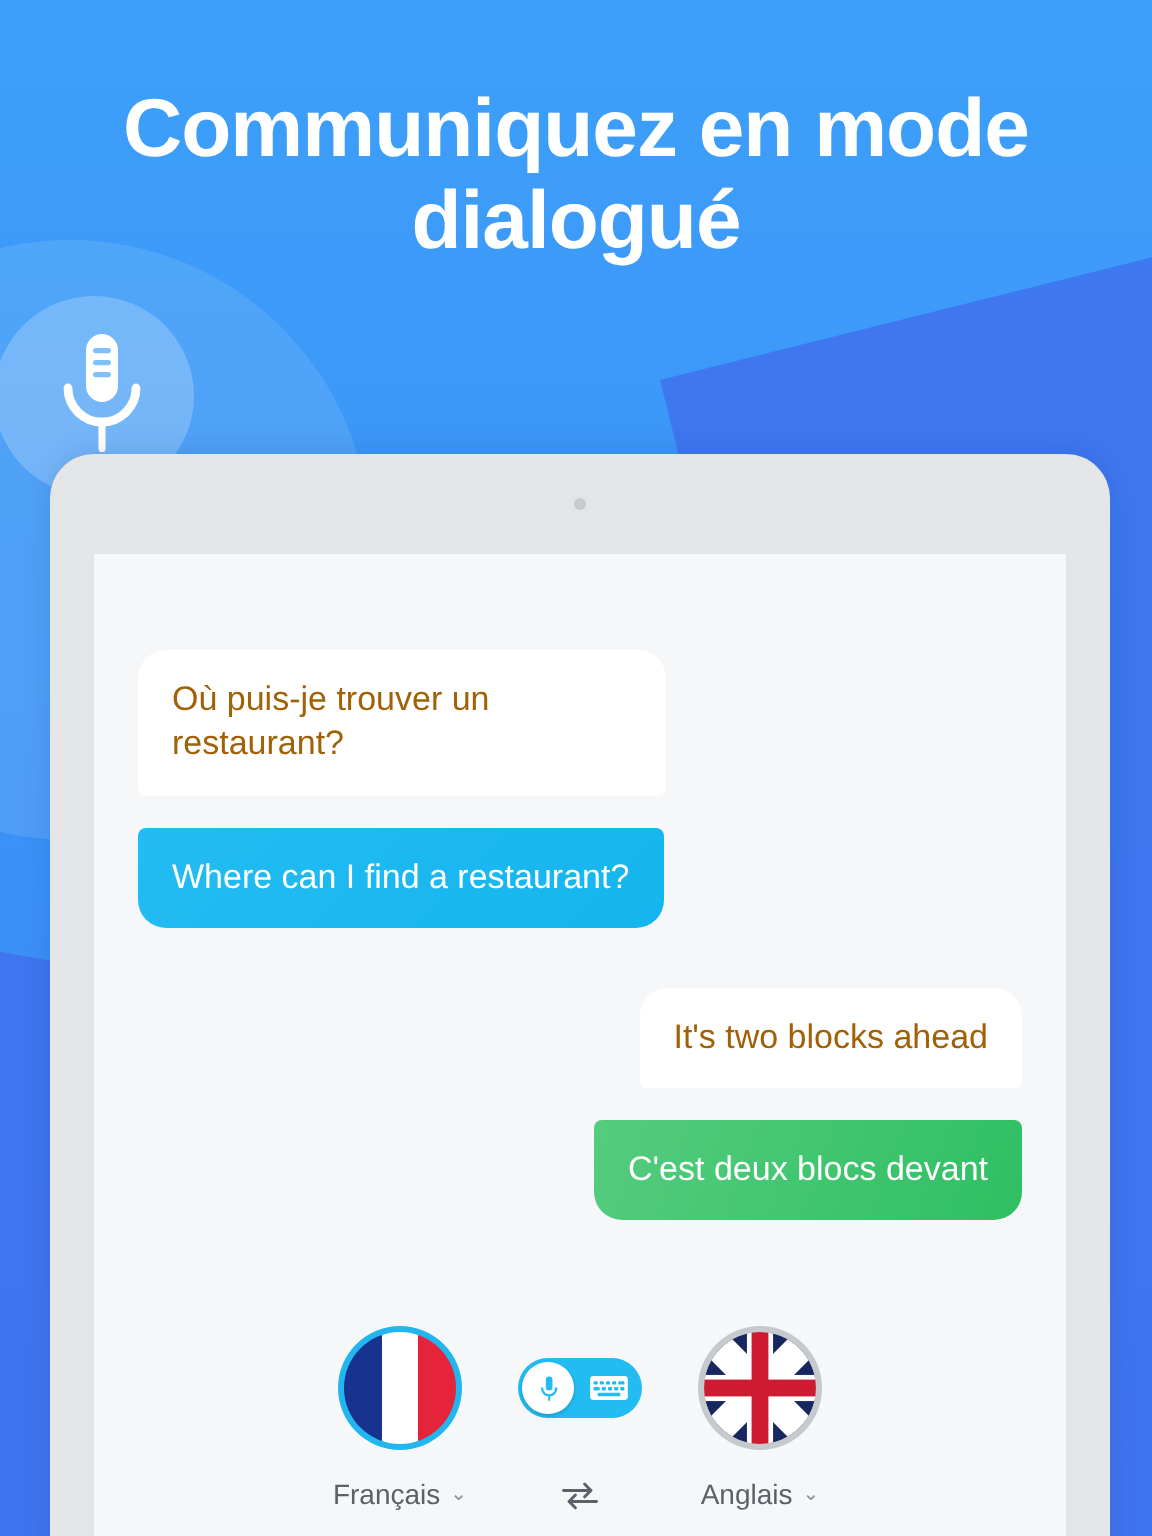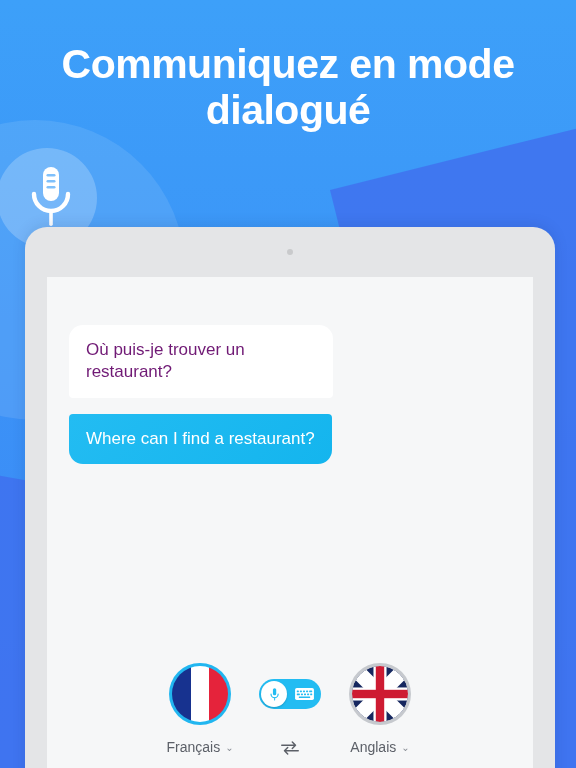--- a/index.html
+++ b/index.html
@@ -100,21 +100,21 @@
   .msg-group.right { align-items:flex-end; }
 
   .bubble {
     max-width:264px;
     padding:14px 17px;
     font-size:17px;
     line-height:1.31;
   }
   .bubble.src {
     background:#FFFFFF;
-    color:#701a75;
+    color:#a16207;
     border-radius:14px 14px 4px 4px;
   }
   .msg-group.right .bubble.src { border-radius:14px 14px 4px 4px; }
 
   .bubble.dst {
     color:#FFFFFF;
     border-radius:4px 4px 14px 14px;
     margin-top:16px;
   }
   .bubble.dst.blue  { background:linear-gradient(135deg,#23BCF2 0%,#14B5EE 100%); }
@@ -227,20 +227,24 @@
 
     <div class="screen">
 
       <div class="chat">
 
         <div class="msg-group left">
           <div class="bubble src">Où puis-je trouver un restaurant?</div>
           <div class="bubble dst blue">Where can I find a restaurant?</div>
         </div>
 
+        <div class="msg-group right">
+          <div class="bubble src">It's two blocks ahead</div>
+          <div class="bubble dst green">C'est deux blocs devant</div>
+        </div>
 
       </div>
 
       <div class="controls">
 
         <div class="ctl-row">
 
           <div class="flag-wrap active">
             <div class="flag">
               <div class="fr-b"></div>

